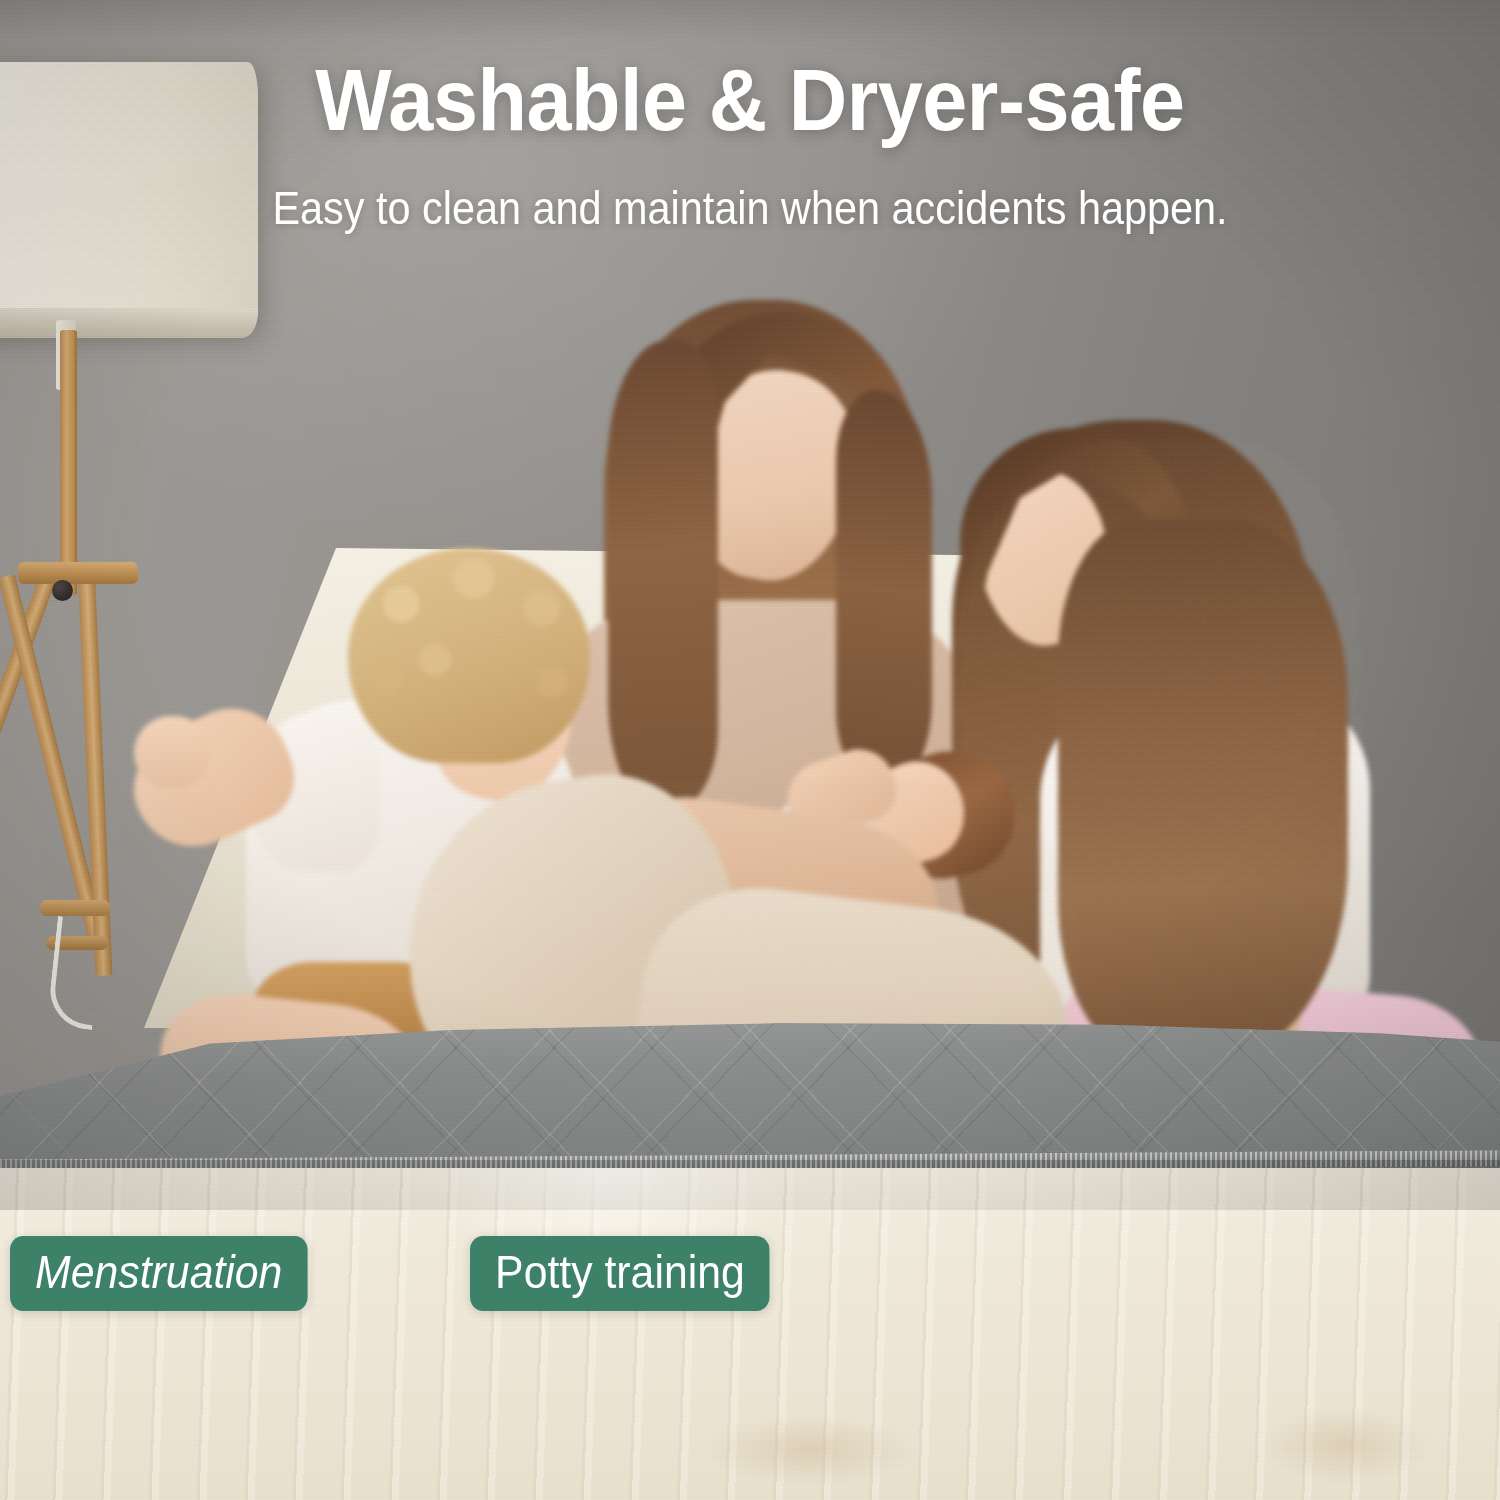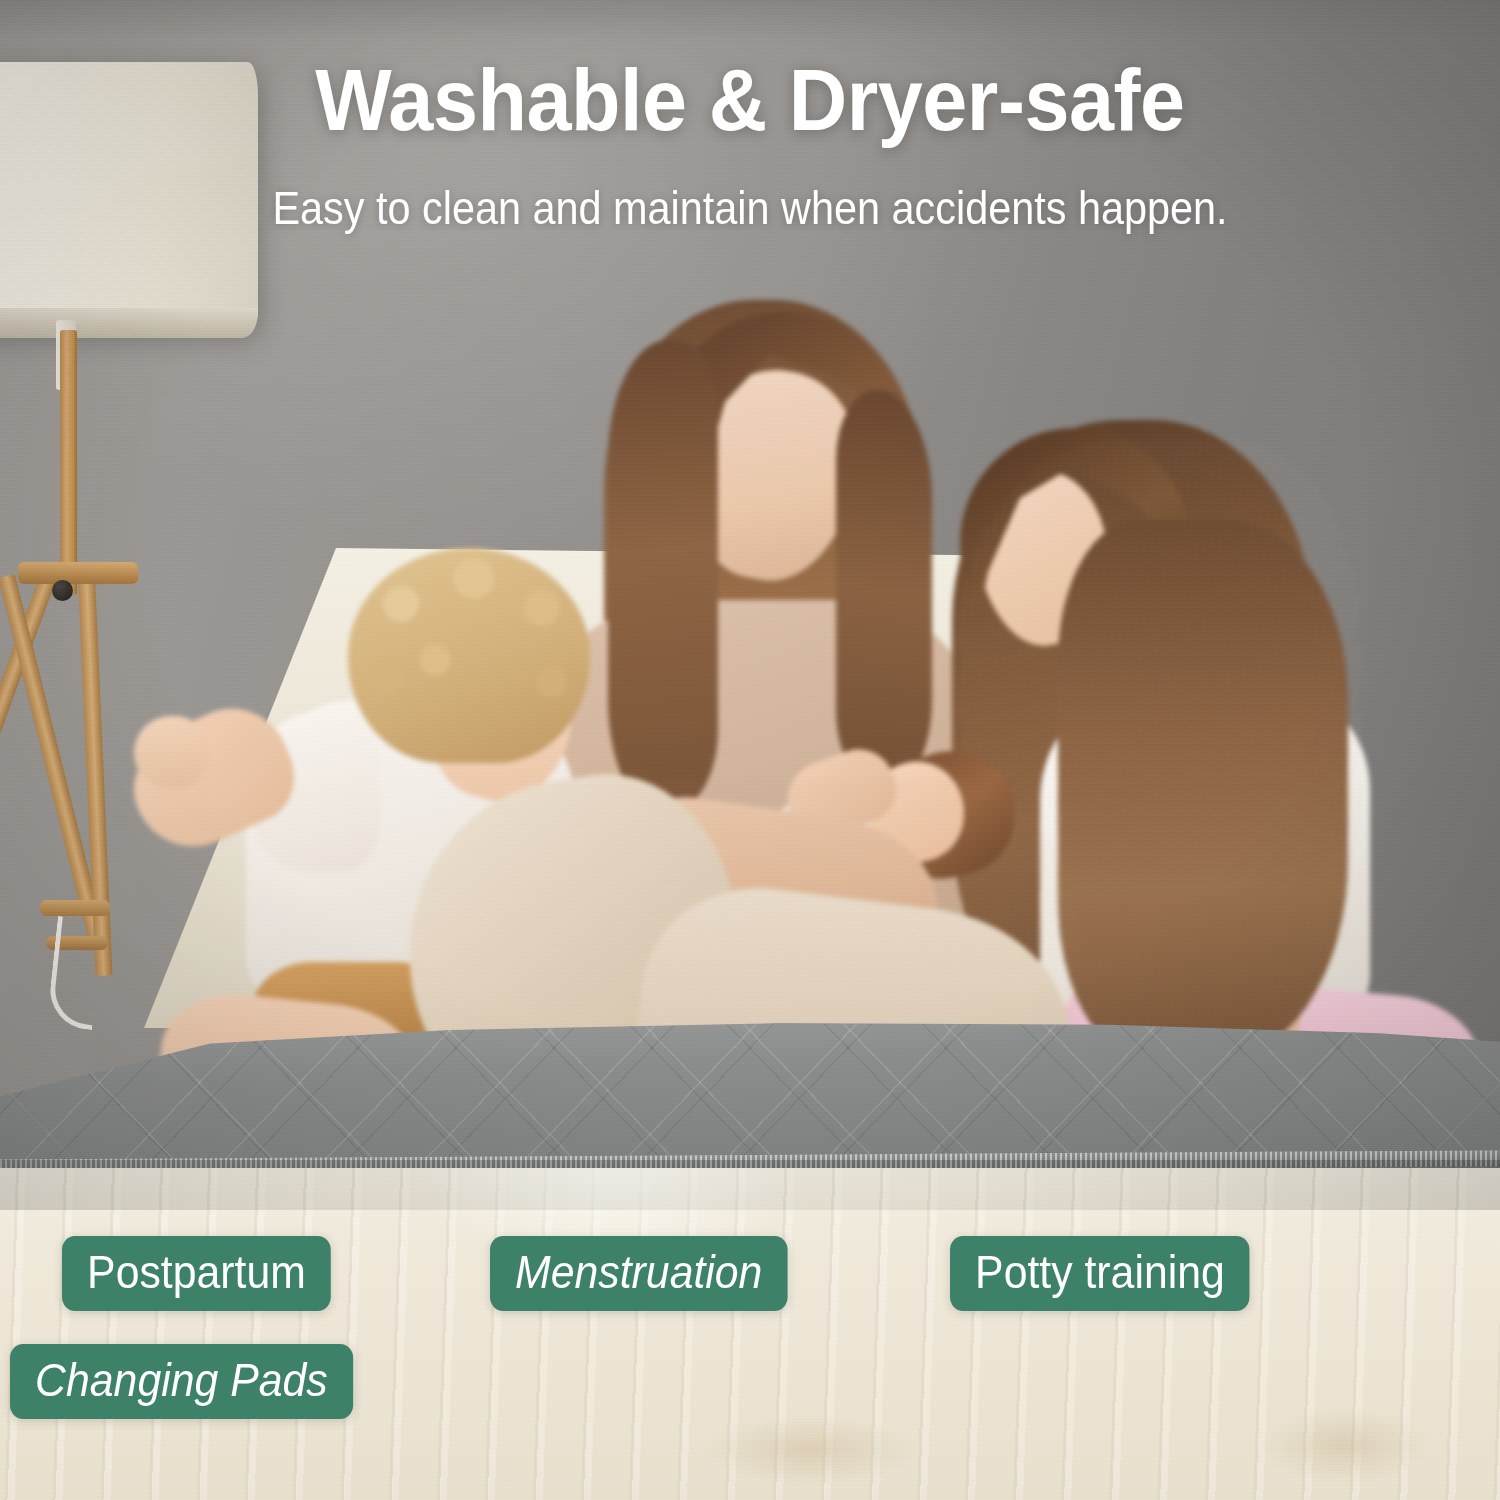--- a/index.html
+++ b/index.html
@@ -550,30 +550,24 @@
   </div>
 
   <div class="wall-vign"></div>
   <div class="grain"></div>
 
   <div class="headline">Washable &amp; Dryer-safe</div>
   <div class="subheadline">Easy to clean and maintain when accidents happen.</div>
 
   <div class="badges">
     <div class="badge-row row-1">
-      <div class="badge-col col-1">
-        <span class="badge">Postpartum</span>
-      </div>
       <div class="badge-col col-2">
         <span class="badge">Menstruation</span>
       </div>
       <div class="badge-col col-3">
         <span class="badge">Potty training</span>
       </div>
     </div>
     <div class="badge-row row-2">
-      <div class="badge-col col-2">
-        <span class="badge">Changing Pads</span>
-      </div>
     </div>
   </div>
 
 </div>
 
 </body></html>

